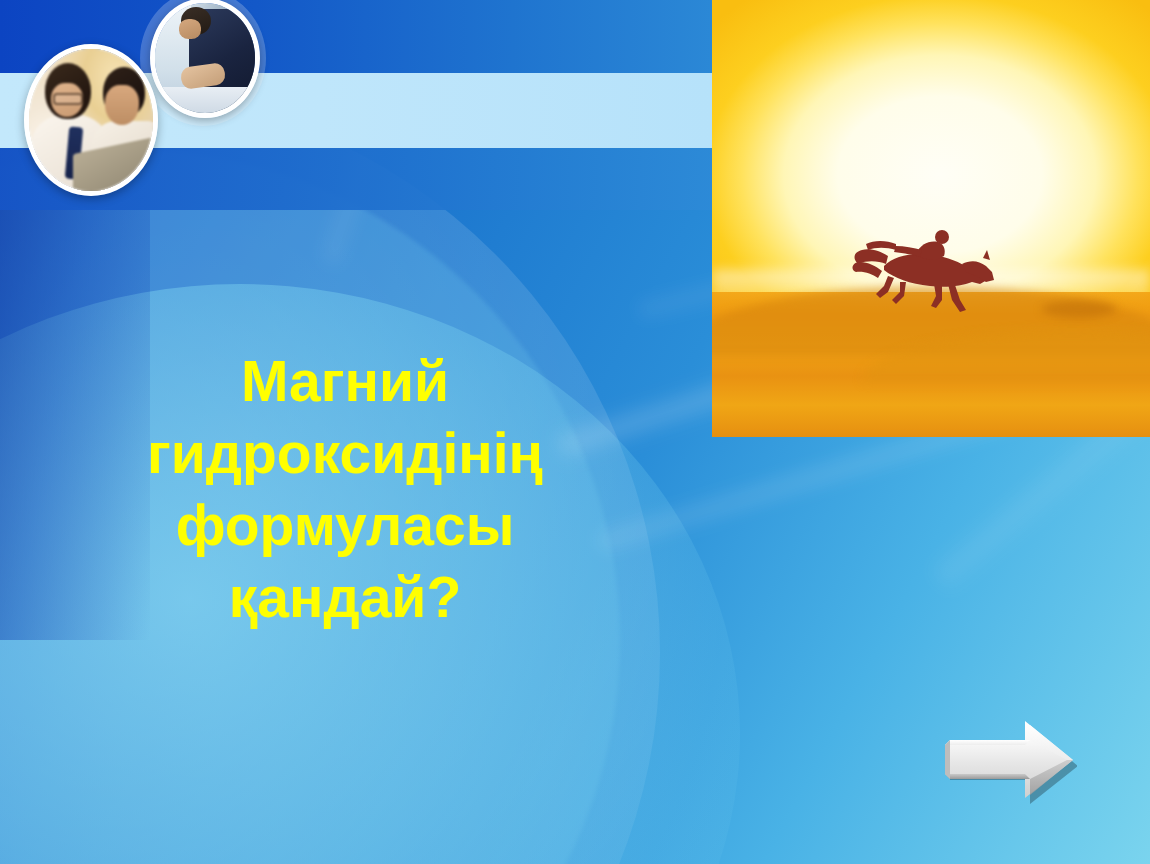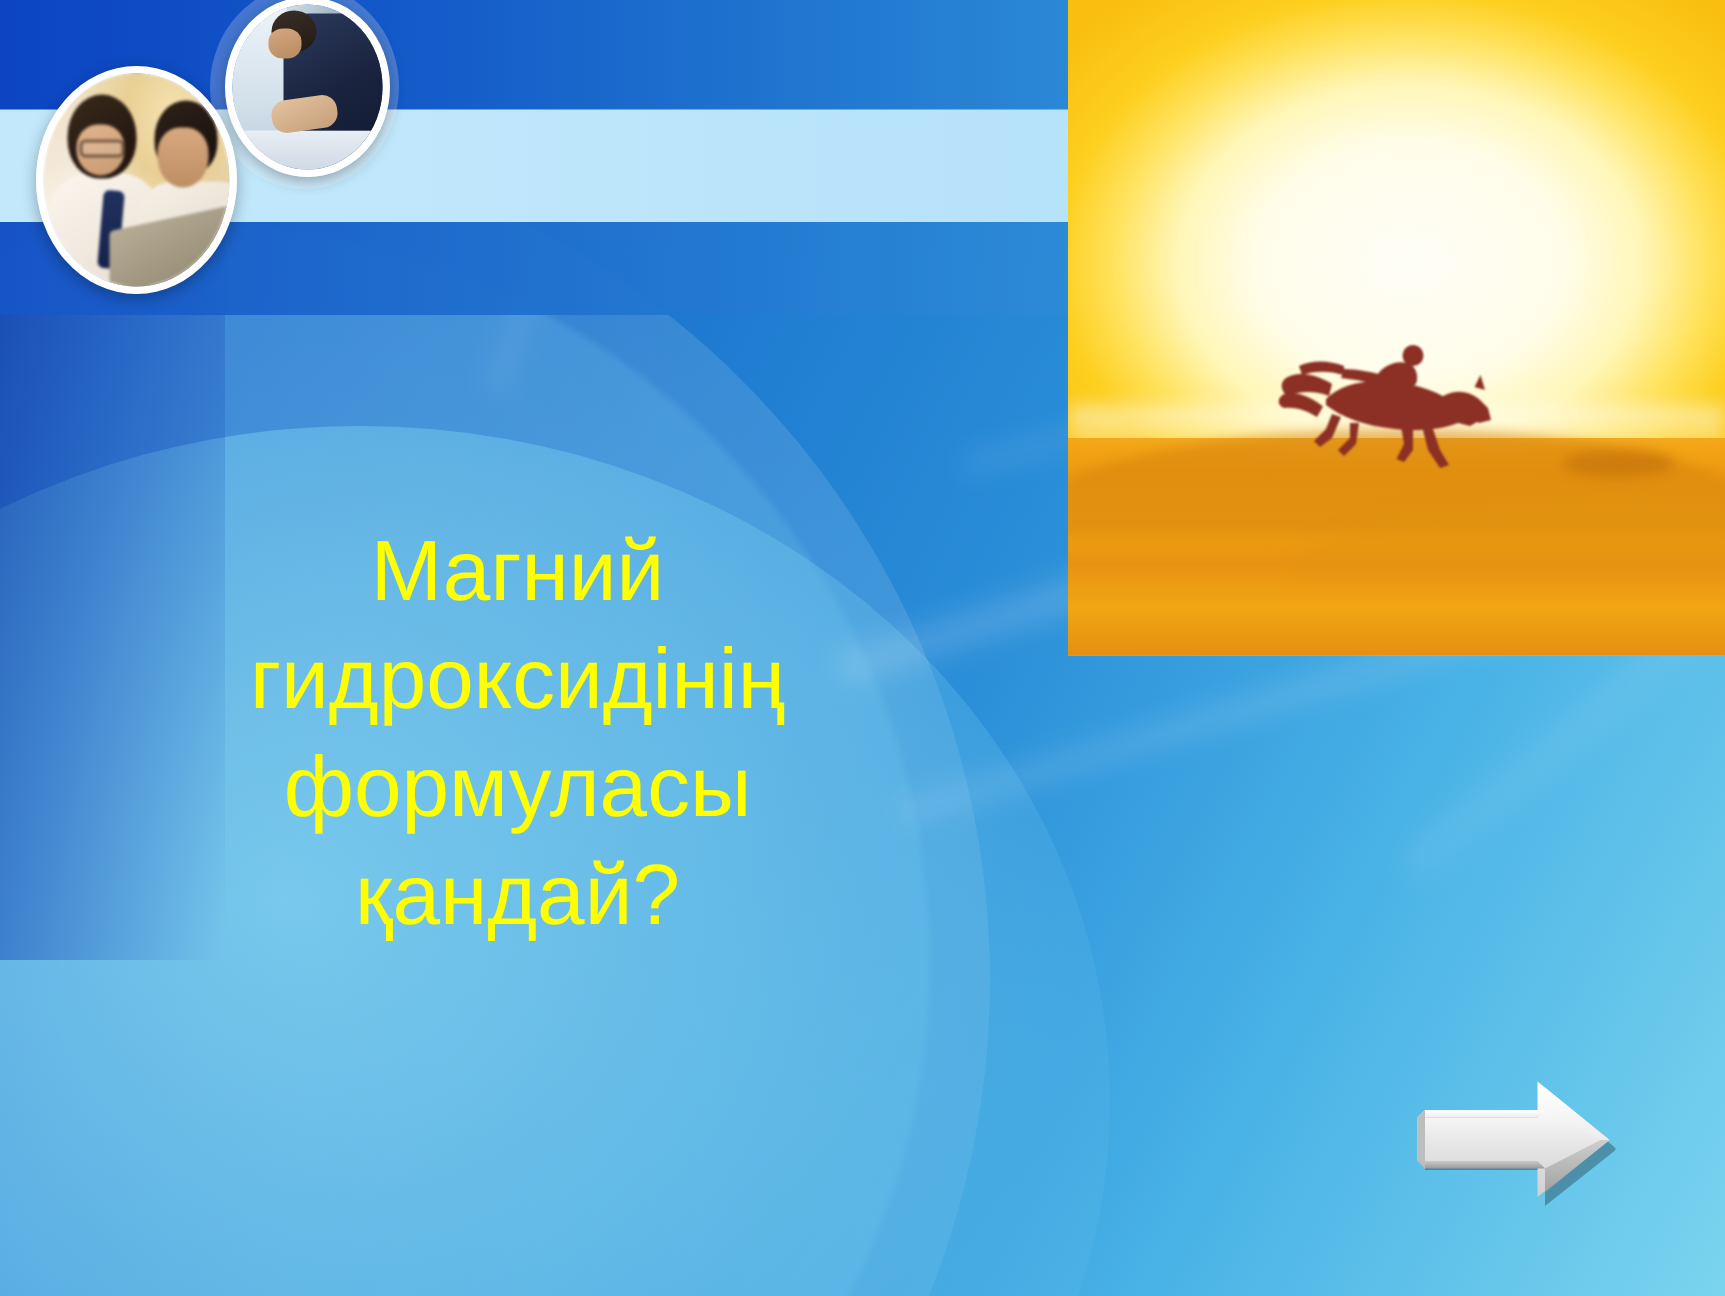--- a/index.html
+++ b/index.html
@@ -335,21 +335,21 @@
   #question-text {
     position: absolute;
     left: 95px;
     top: 345px;
     width: 500px;
     text-align: center;
     color: #ffff00;
     font-family: "Liberation Sans", sans-serif;
     font-size: 57px;
     line-height: 72px;
-    font-weight: 400;
+    font-weight: 700;
     letter-spacing: 0px;
     white-space: pre-line;
   }
 
   
   #next-arrow {
     position: absolute;
     left: 941px;
     top: 716px;
     width: 136px;

